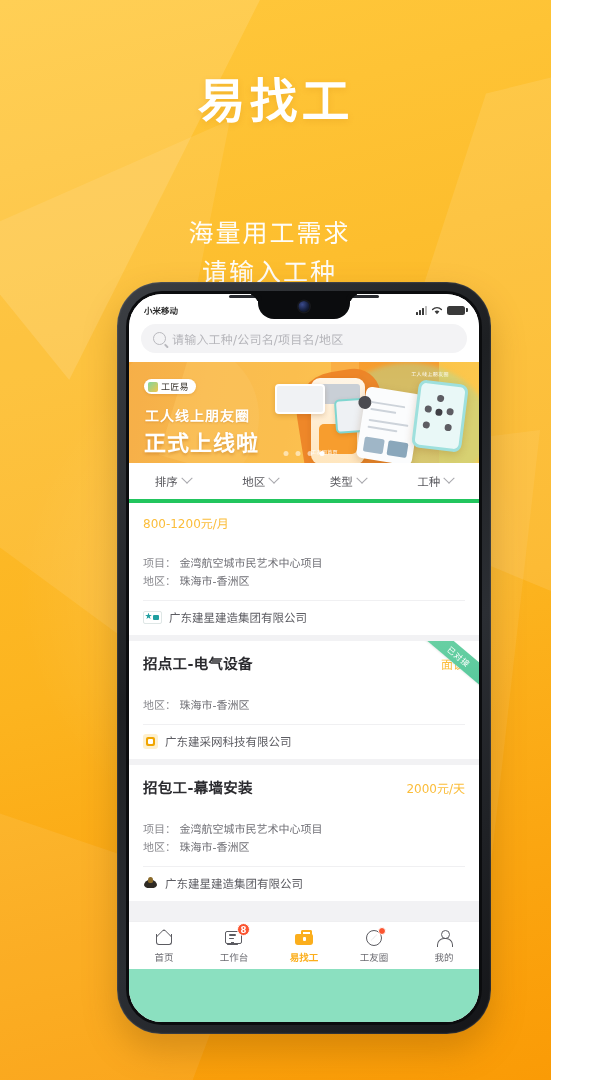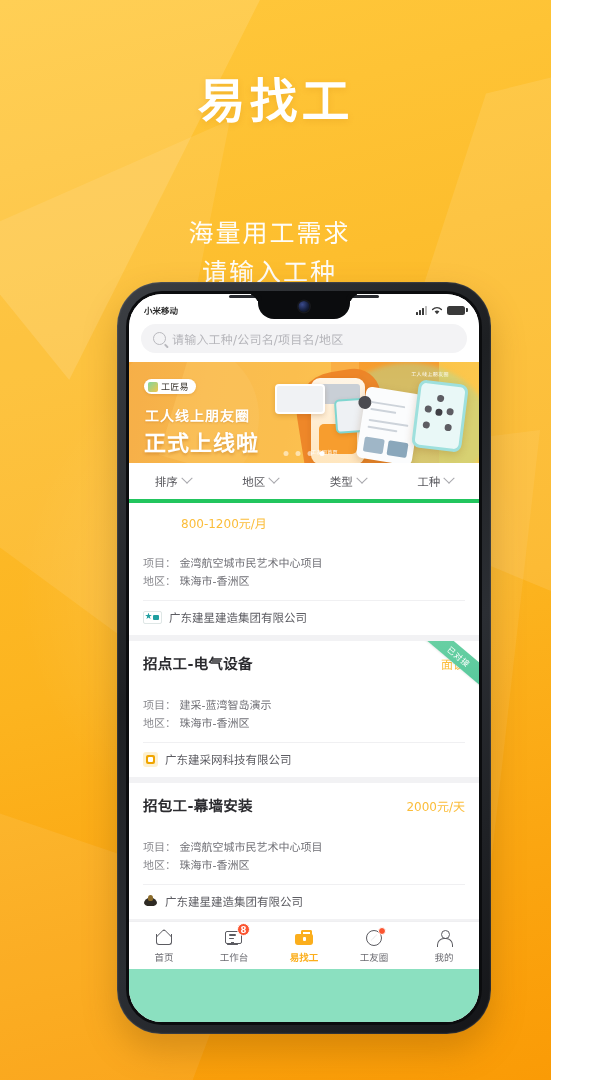--- a/index.html
+++ b/index.html
@@ -355,21 +355,21 @@
   }
   .card-top {
     display: flex; align-items: baseline; justify-content: space-between;
     gap: 8px;
   }
   .job-title {
     font-size: 14.5px; font-weight: bold; color: #2b2b2f;
     letter-spacing: 0.3px;
   }
   .job-price {
-    font-size: 12px; color: #FBBD3A; white-space: nowrap; font-weight: 500; margin-left: 38px;
+    font-size: 12px; color: #FBBD3A; white-space: nowrap; font-weight: 500;
   }
   .job-meta {
     margin-top: 24px;
     font-size: 11px; color: #8b8b90; line-height: 18px;
   }
   .job-meta .k { color: #8b8b90; }
   .job-meta .v { color: #6f6f75; }
   .card-sep {
     margin: 9px 0 0 0; height: 1px; background: #f0f0f2;
   }
@@ -683,24 +683,20 @@
           </div>
 
           <div class="card">
             <div class="ribbon">已对接</div>
             <div class="card-top">
               <span class="job-title">招点工-电气设备</span>
               <span class="job-price">面议</span>
             </div>
             <div class="job-meta">
               <div>
-                <span class="k">项目：</span>
-                <span class="v">建采-蓝湾智岛演示</span>
-              </div>
-              <div>
                 <span class="k">地区：</span>
                 <span class="v">珠海市-香洲区</span>
               </div>
             </div>
             <div class="card-sep"></div>
             <div class="company">
               <span class="logo logo-b"></span>
               <span class="company-name">广东建采网科技有限公司</span>
             </div>
           </div>

